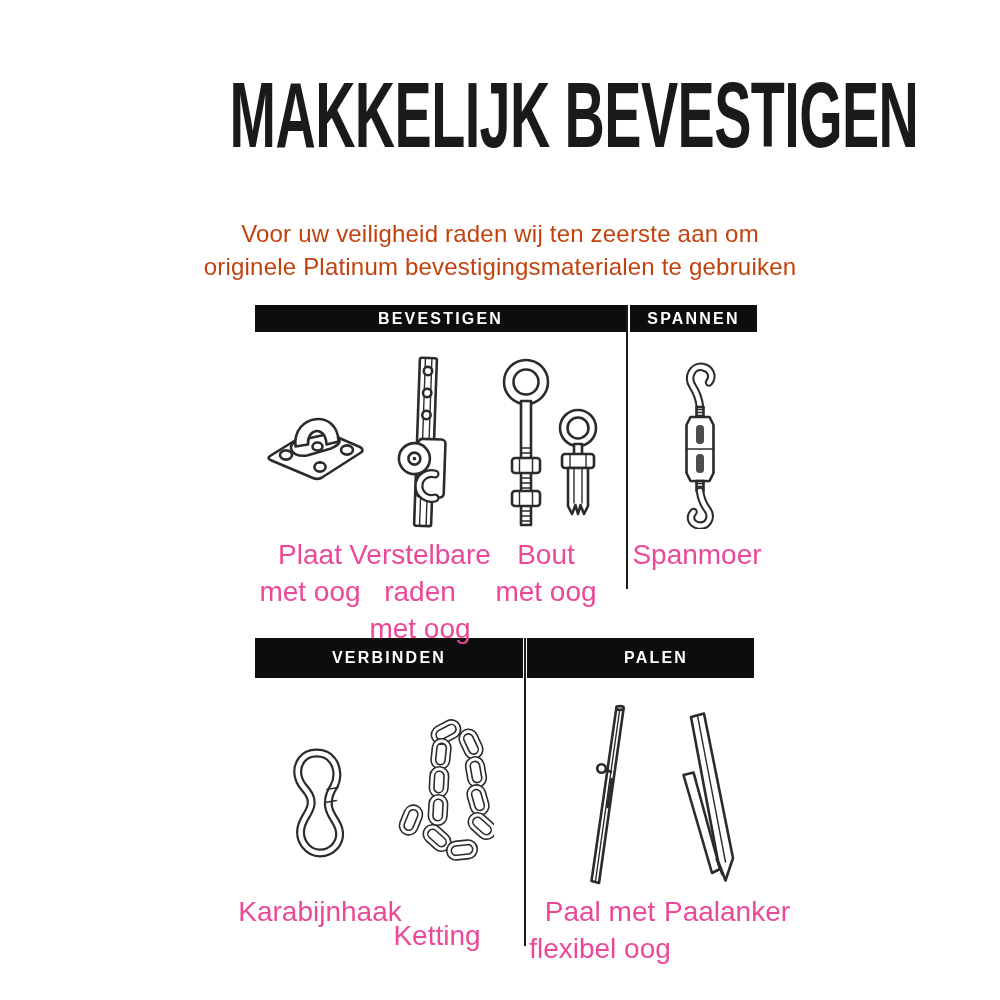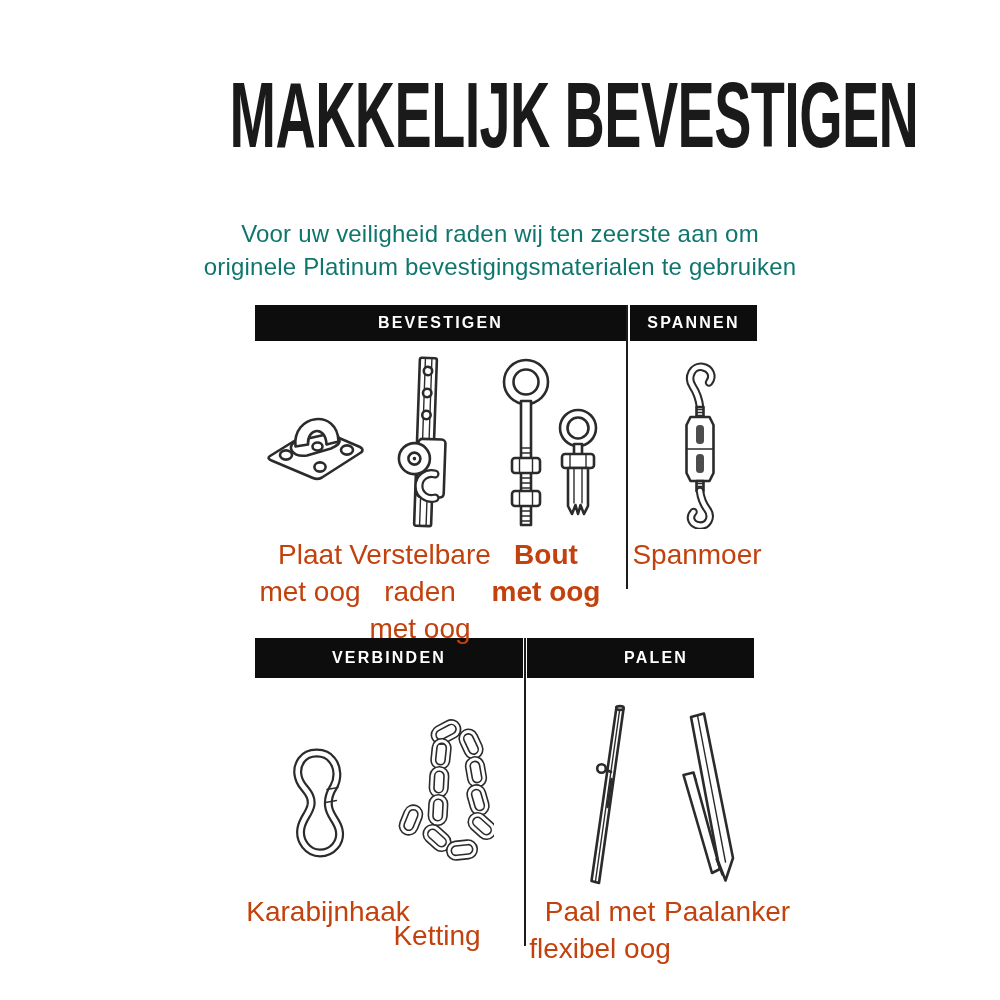--- a/index.html
+++ b/index.html
@@ -21,48 +21,48 @@
   .title .squeeze {
     display:inline-block;
     transform:scaleX(0.60);
     transform-origin:50% 50%;
     letter-spacing:-1px;
   }
 
   .subtitle {
     position:absolute; top:217px; left:0; width:1000px;
     text-align:center; font-size:24px; line-height:33px;
-    letter-spacing:0.2px; color:#0f766e;
+    letter-spacing:0.2px; color:#c2410c;
   }
 
   .bar {
-    position:absolute; height:36px; background:#0d0d0d;
+    position:absolute; height:27px; background:#0d0d0d;
     color:#ffffff; display:flex; align-items:center; justify-content:center;
     font-size:16px; font-weight:bold; letter-spacing:2.2px;
   }
   .bar.tall { height:40px; }
   #bar-bevestigen { left:255px; top:305px; width:371px; }
   #bar-spannen    { left:630px; top:305px; width:127px; }
   #bar-verbinden  { left:255px; top:638px; width:268px; }
   #bar-palen      { left:527px; top:638px; width:227px;padding-left:31px; }
 
   .vdivider { position:absolute; width:2px; background:#1c1c1c; }
   #divider-top    { left:626px; top:305px; height:284px; }
   #divider-bottom { left:524px; top:638px; height:308px; }
 
   .item-label {
     position:absolute; transform:translateX(-50%);
     text-align:center; font-size:28px; line-height:37px;
-    white-space:pre-line; color:#c2410c;
+    white-space:pre-line; color:#ec4899;
   }
   #lbl-plaat        { left:310px; top:536px; }
   #lbl-rails        { left:420px; top:536px; }
-  #lbl-bout         { left:546px; top:536px;font-weight:bold; }
+  #lbl-bout         { left:546px; top:536px; }
   #lbl-spanmoer     { left:697px; top:536px; }
-  #lbl-karabijnhaak { left:328px; top:893px; }
+  #lbl-karabijnhaak { left:320px; top:893px; }
   #lbl-ketting      { left:437px; top:893px;margin-top:24px; }
   #lbl-paal         { left:600px; top:893px; }
   #lbl-paalanker    { left:727px; top:893px; }
 
   .icon { position:absolute; }
   .icon svg { display:block; }
   #ic-plate      { left:261px; top:399px; }
   #ic-rail       { left:388px; top:355px; }
   #ic-bolts      { left:489px; top:355px; }
   #ic-turnbuckle { left:657px; top:355px; }

